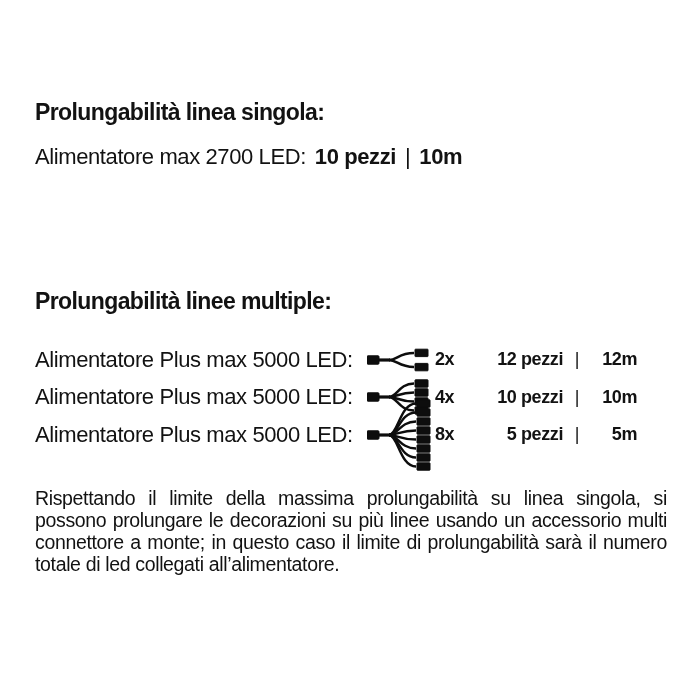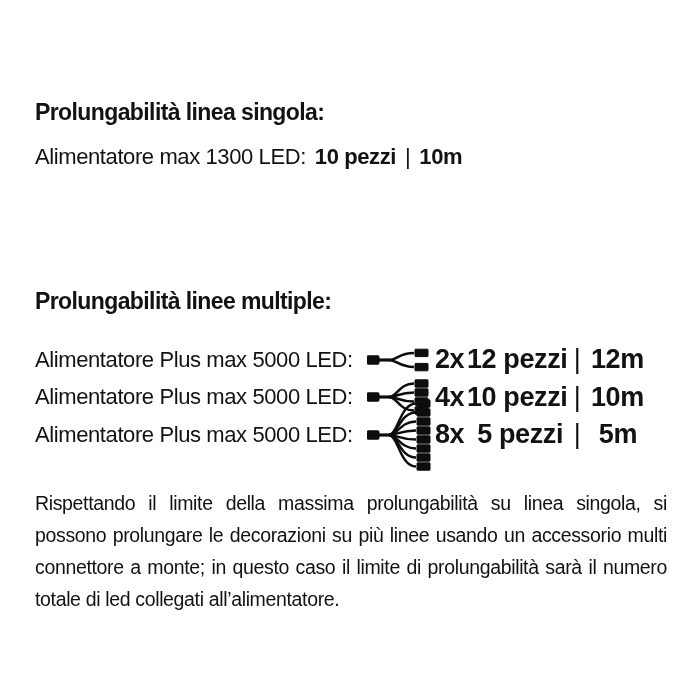--- a/index.html
+++ b/index.html
@@ -65,56 +65,56 @@
     width: 64px;
     margin-right: 4px;
     display: flex;
     align-items: center;
     justify-content: flex-start;
   }
   .icon-cell svg { flex: none; display: block; }
   .val {
     display: flex;
     align-items: flex-start;
-    font-size: 27px;
+    font-size: 18px;
     font-weight: 700;
     letter-spacing: -0.4px;
   }
   .val .mult   { width: 32px; text-align: left; }
   .val .pieces { width: 96px; text-align: right; }
   .val .sep2   { width: 28px; text-align: center; font-weight: 400; }
   .val .meters { width: 46px; text-align: right; }
 
   
   .footnote {
     position: absolute;
     left: 35px;
     top: 487px;
     width: 632px;
     margin: 0;
     font-size: 19.5px;
-    line-height: 32px;
+    line-height: 22px;
     letter-spacing: -0.35px;
     text-align: justify;
   }
 
   .splitter { stroke: #0d0d0d; fill: #0d0d0d; }
   .splitter .wire { fill: none; }
 </style>
 </head>
 <body>
 
 <div class="page">
 
   <section class="sec sec1">
     <h2 class="heading">Prolungabilità linea singola:</h2>
 
 
     <div class="srow">
-      <span class="lbl">Alimentatore max 1300 LED:</span><b class="v">10 pezzi</b><span class="sep">|</span><b class="v">10m</b>
+      <span class="lbl">Alimentatore max 2700 LED:</span><b class="v">10 pezzi</b><span class="sep">|</span><b class="v">10m</b>
     </div>
 
   </section>
 
   <section class="sec sec2">
     <h2 class="heading">Prolungabilità linee multiple:</h2>
 
     <div class="mrow">
       <span class="lbl2">Alimentatore Plus max 5000 LED:</span>
       <span class="icon-cell">

